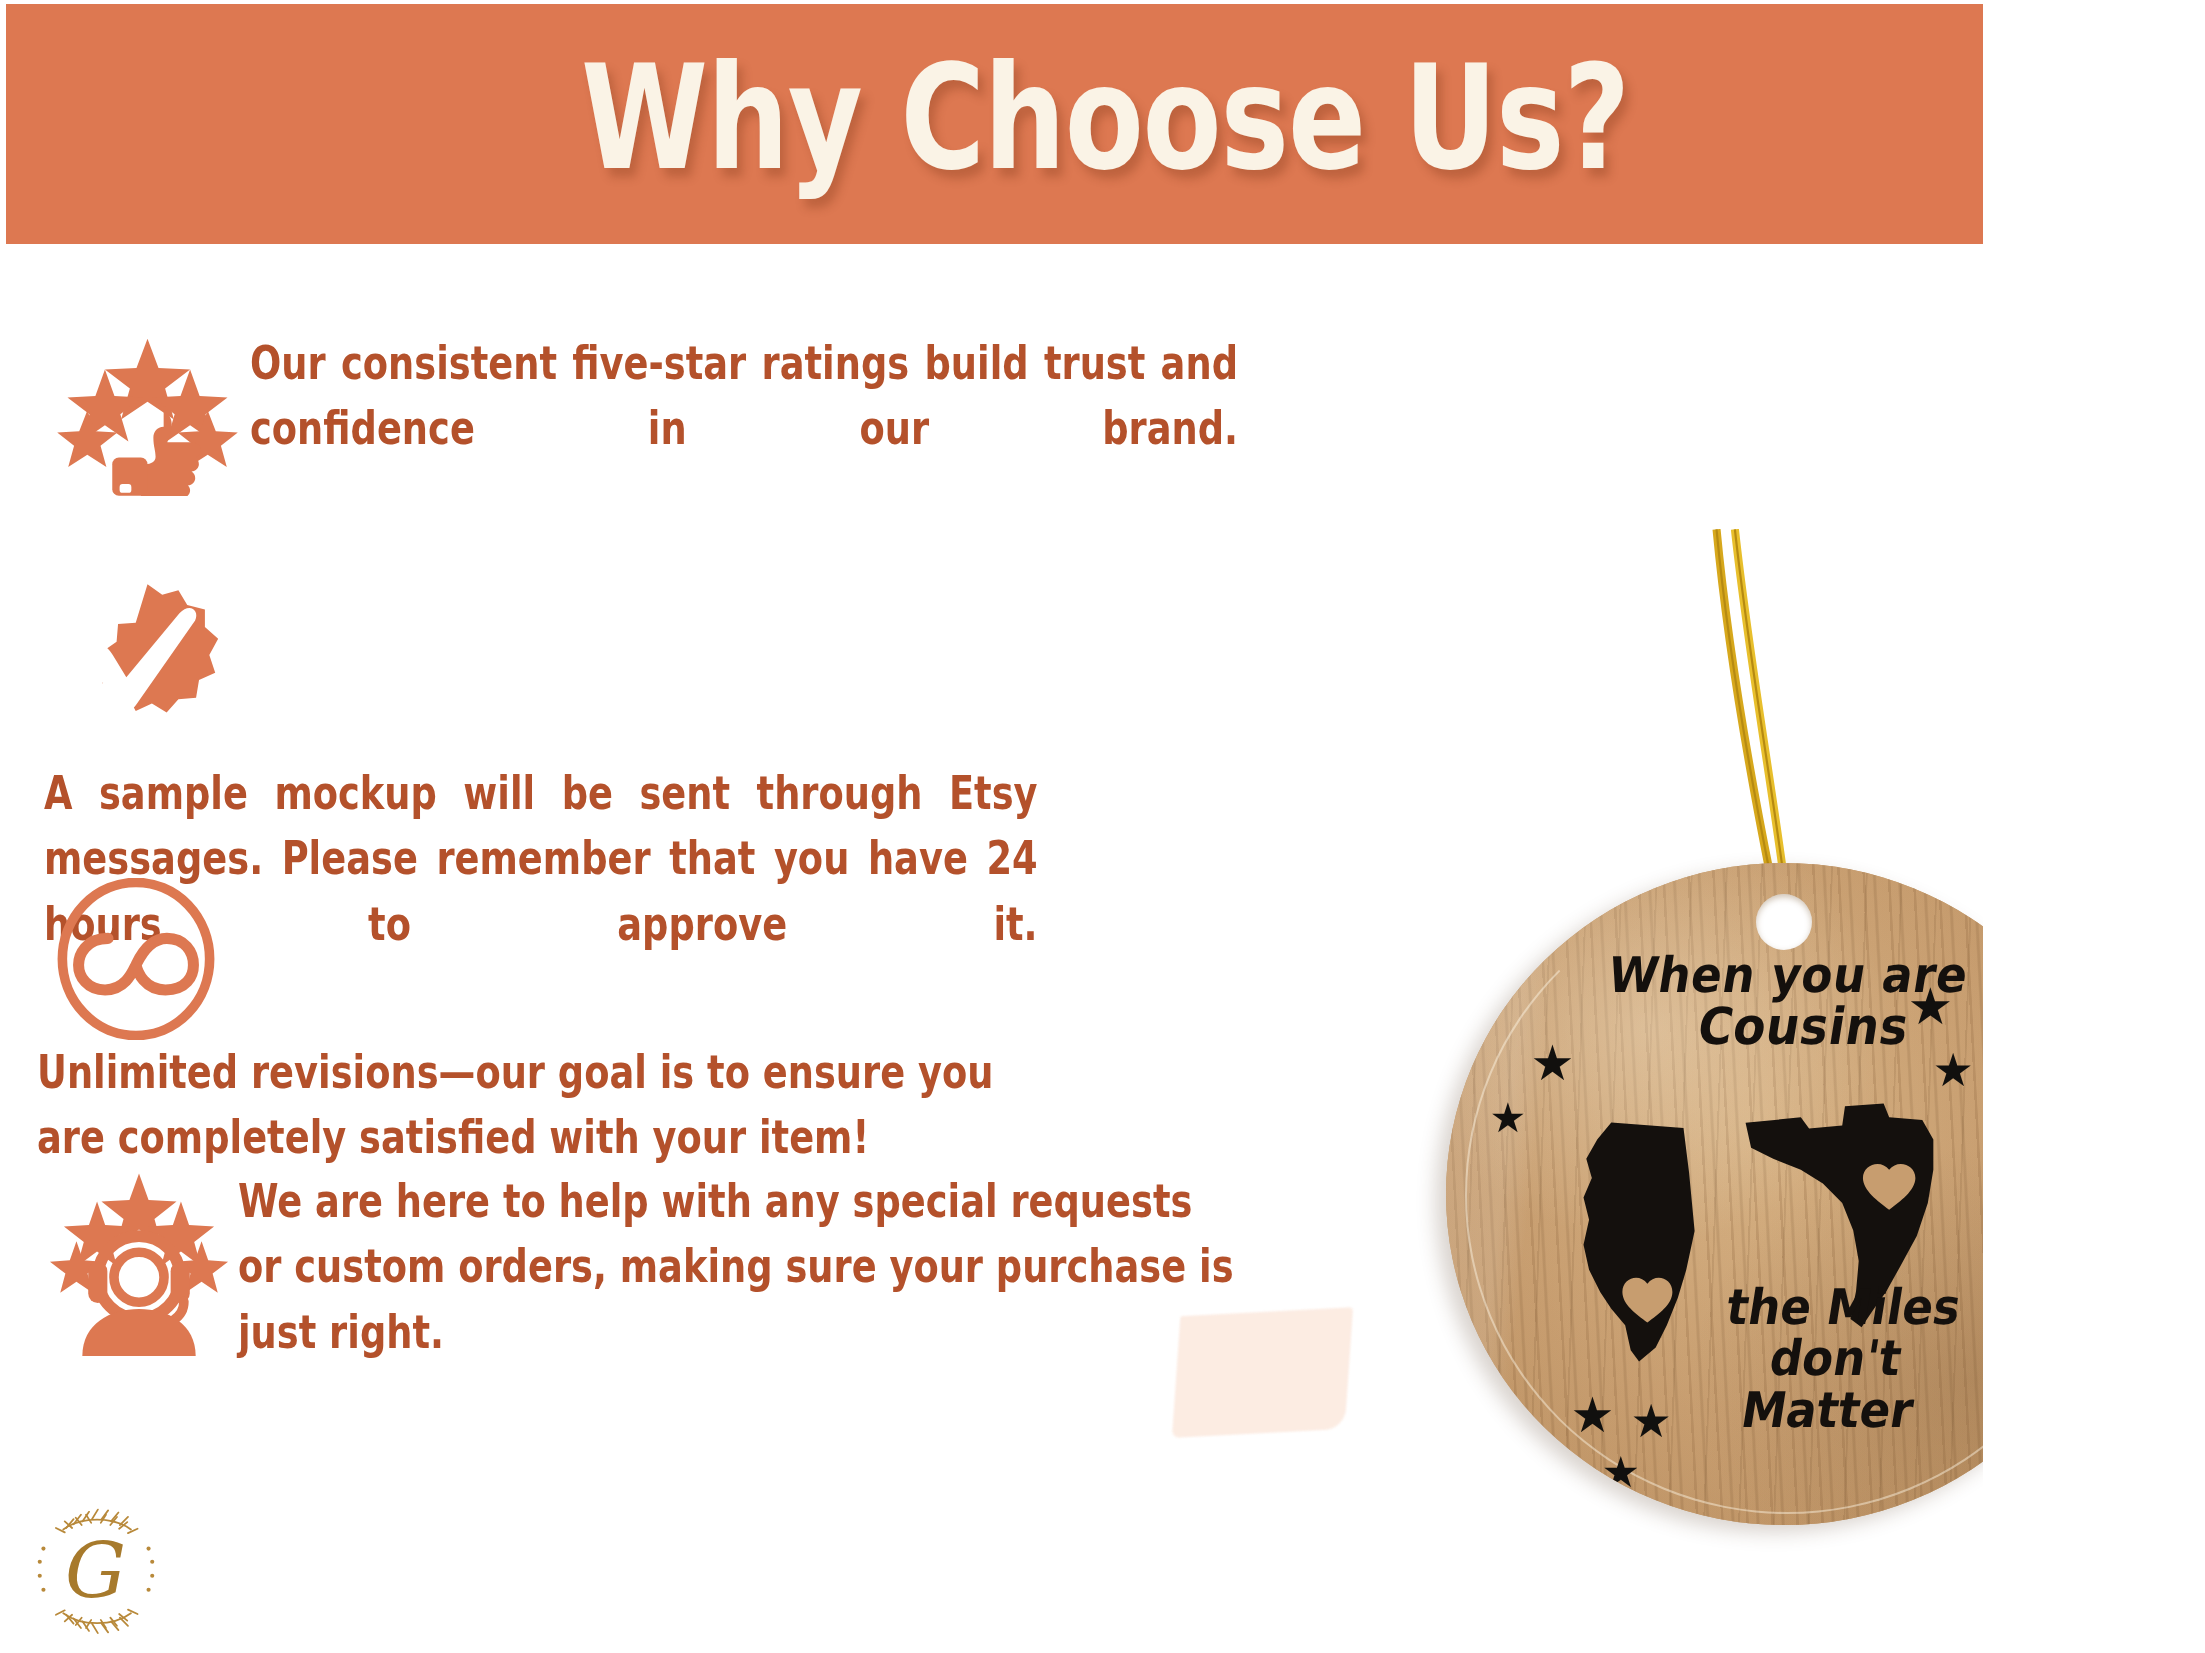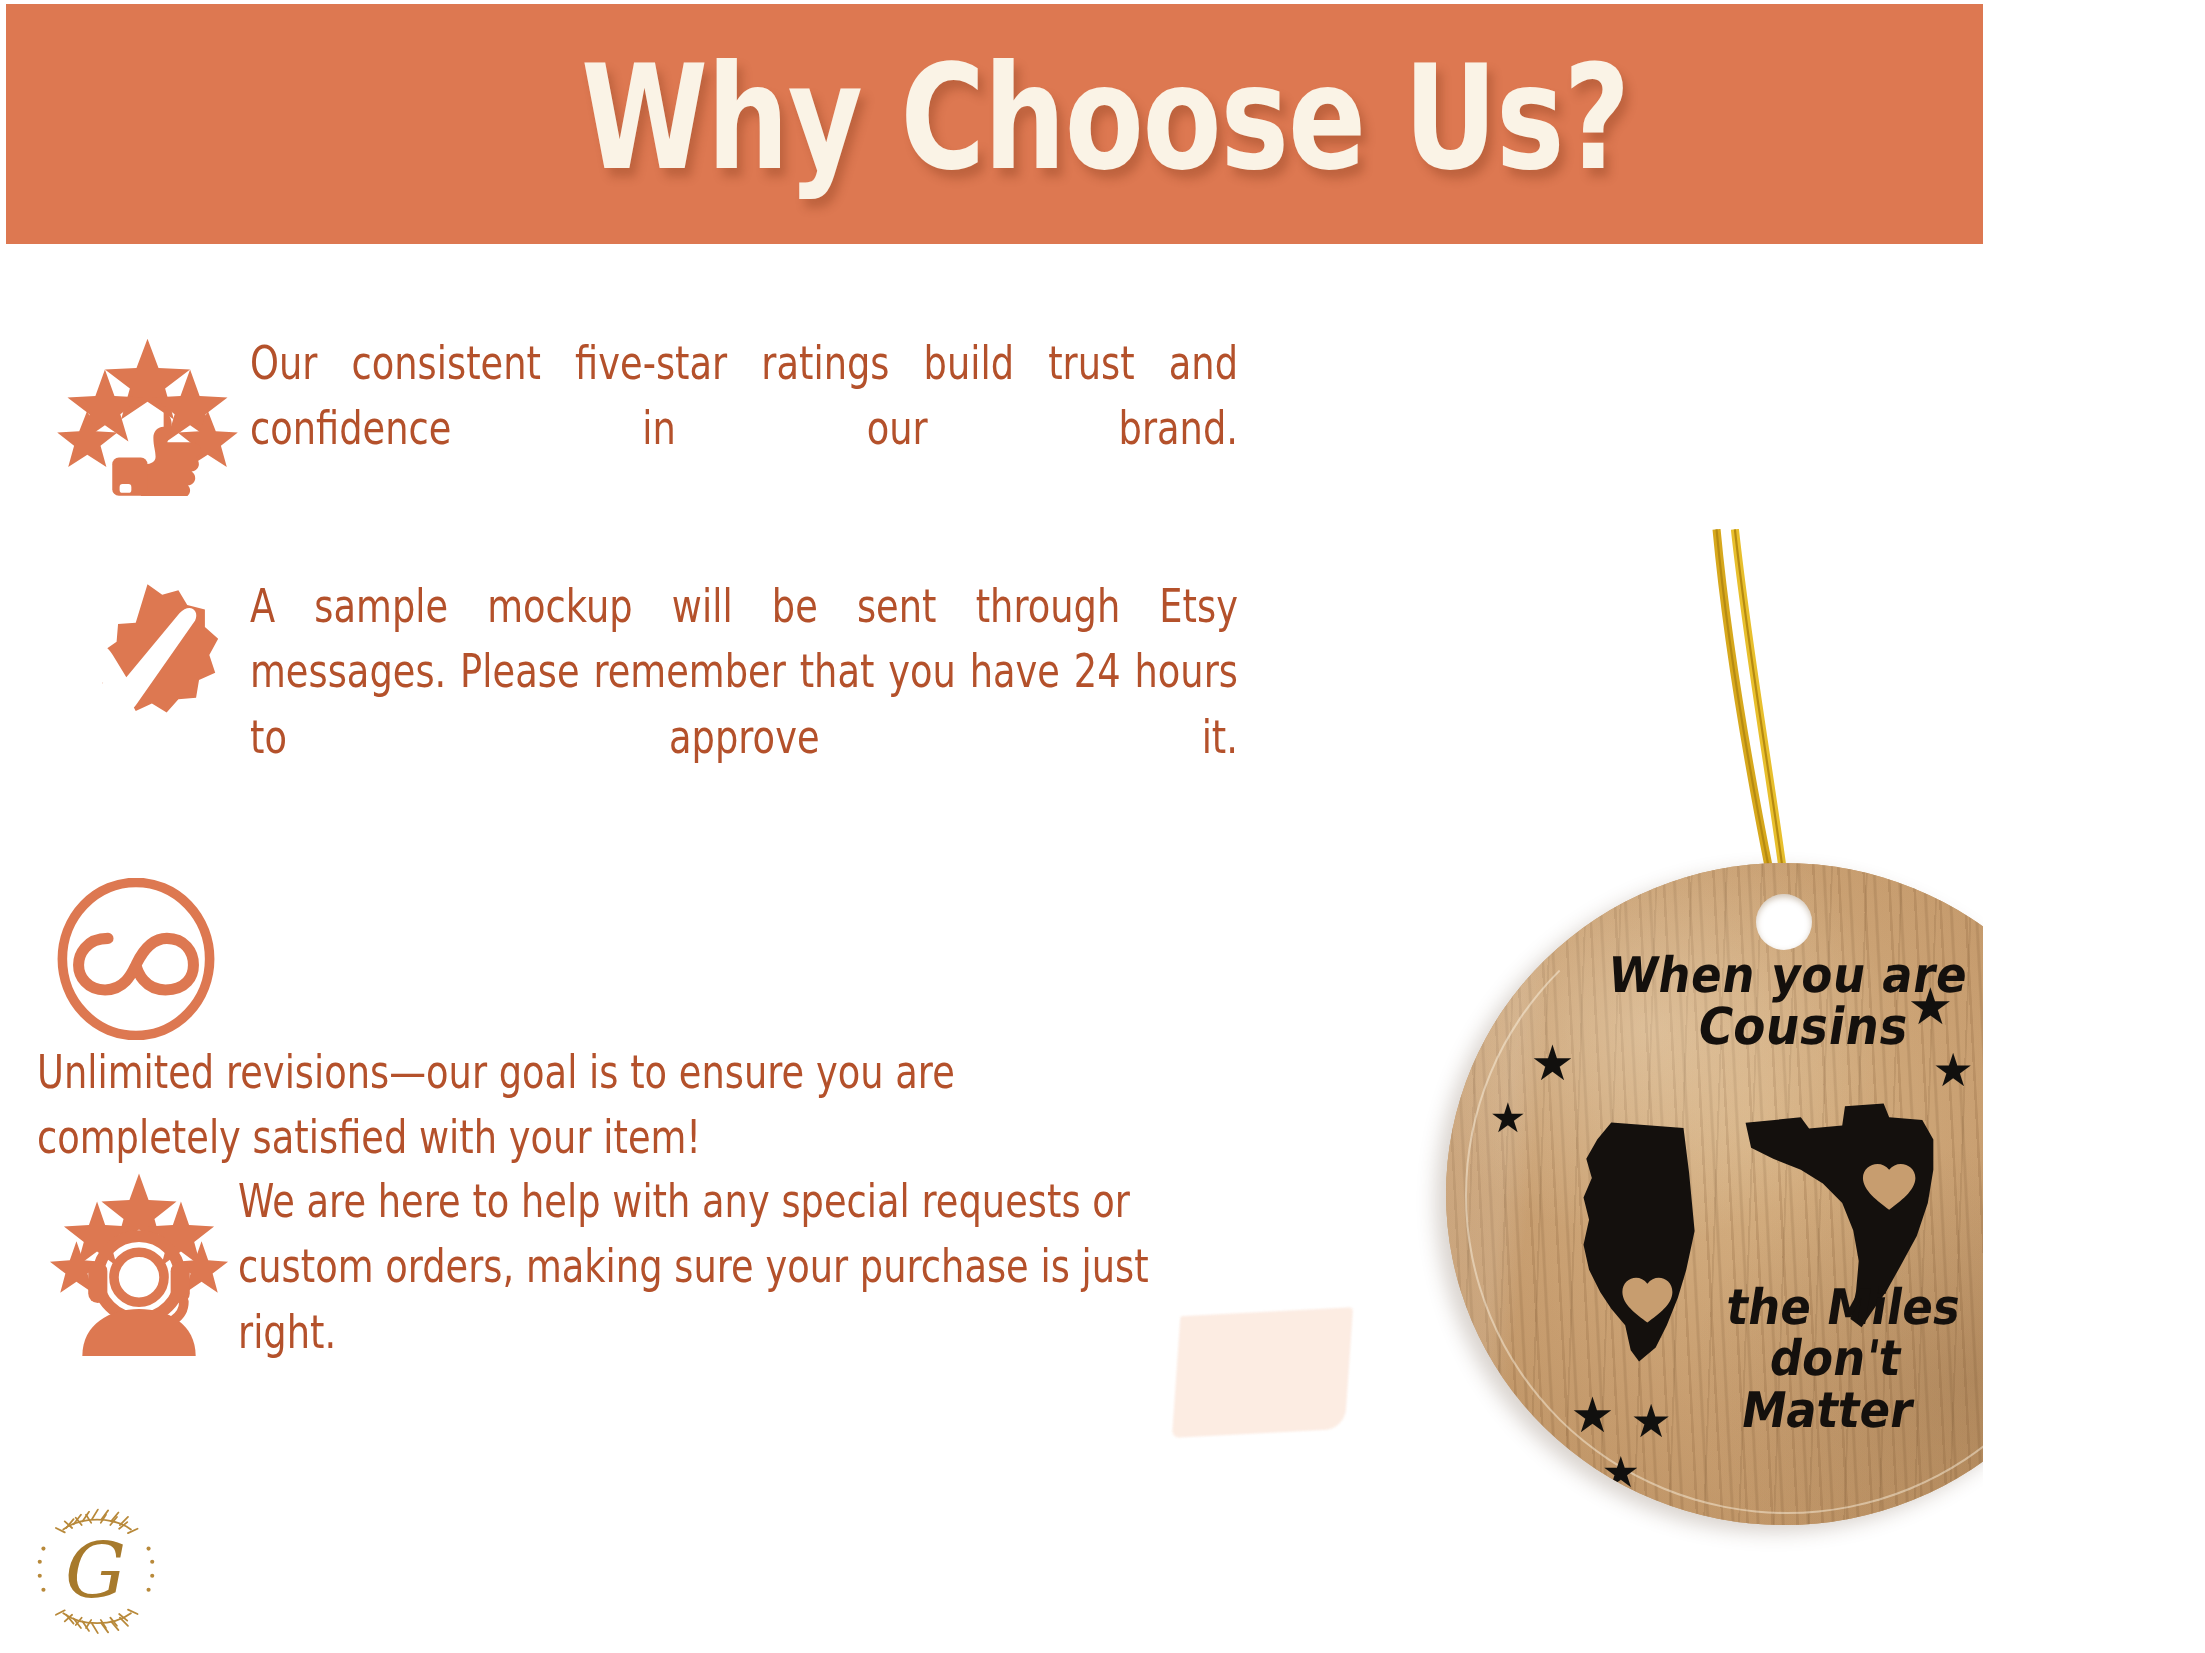--- a/index.html
+++ b/index.html
@@ -51,20 +51,21 @@
     filter:blur(0.9px);
     opacity:.95;
   }
 
   
   .bullets{position:absolute;left:0;top:265px;width:1478px;}
   .bullet{
     position:absolute;
     display:flex;
     align-items:flex-start;
+    font-weight:bold;
   }
   .bullet .icon-wrap{
     width:198px;min-width:198px;
     display:flex;align-items:flex-start;justify-content:center;
     padding-top:2.9px;
   }
   .bullet .btext{
     color:#b4512b;
     font-family:"DejaVu Sans", sans-serif;
     font-size:46px;
@@ -72,21 +73,21 @@
     transform:scaleX(0.80);
     transform-origin:left top;
     width:125%;
   }
   .jtext{text-align:justify;}
   .jtext::after{content:"";display:inline-block;width:100%;}
   .ltext{text-align:left;}
 
   
   #bullet-0{left:44px;top:66px;width:1441px;}
-  #bullet-1{left:44px;top:309px;width:1441px;}
+  #bullet-1{left:44px;top:309px;width:1441px;flex-direction:column;}
   #bullet-2{left:37px;top:610px;width:1455px;flex-direction:column;}
   #bullet-3{left:40px;top:904px;width:1455px;justify-content:center;}
 
   #bullet-0 .icon-wrap{width:206px;min-width:206px;}
   #bullet-1 .icon-wrap{width:206px;min-width:206px;}
   #bullet-2 .icon-wrap{width:198px;min-width:198px;}
   #bullet-3 .icon-wrap{width:198px;min-width:198px;}
 
   #bullet-0 .btext{width:1250px;}
   #bullet-1 .btext{width:1242px;}

